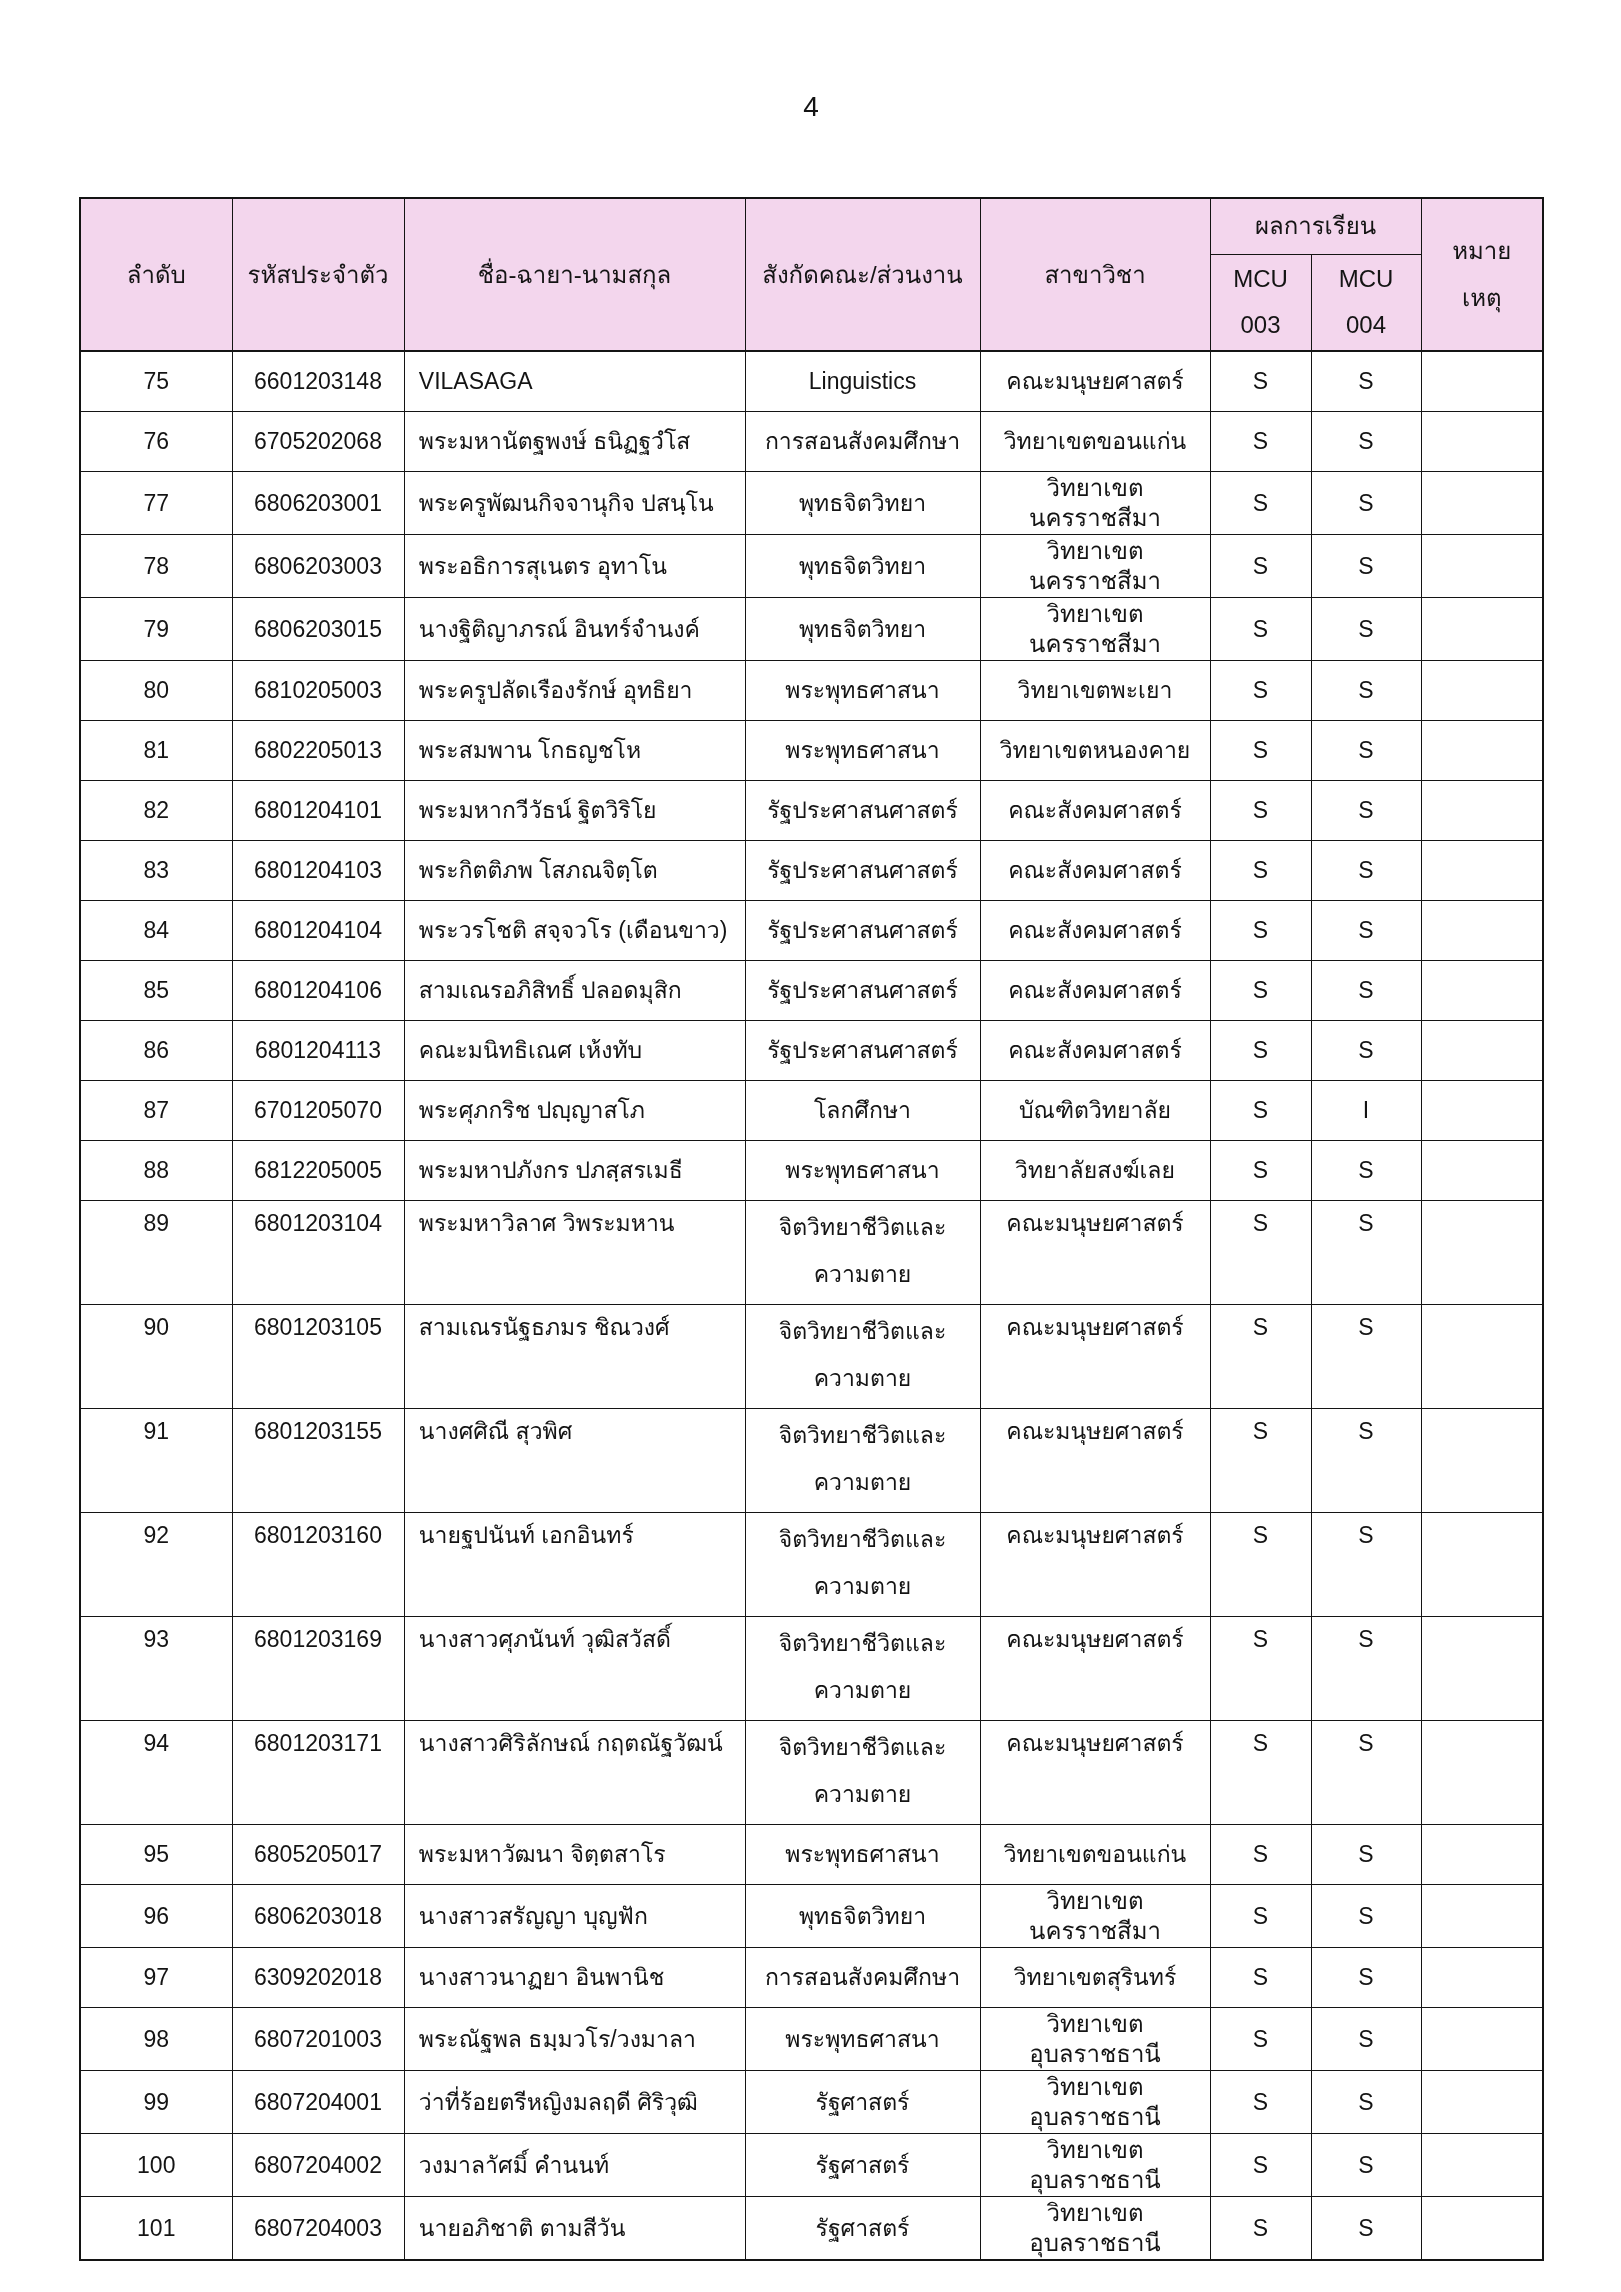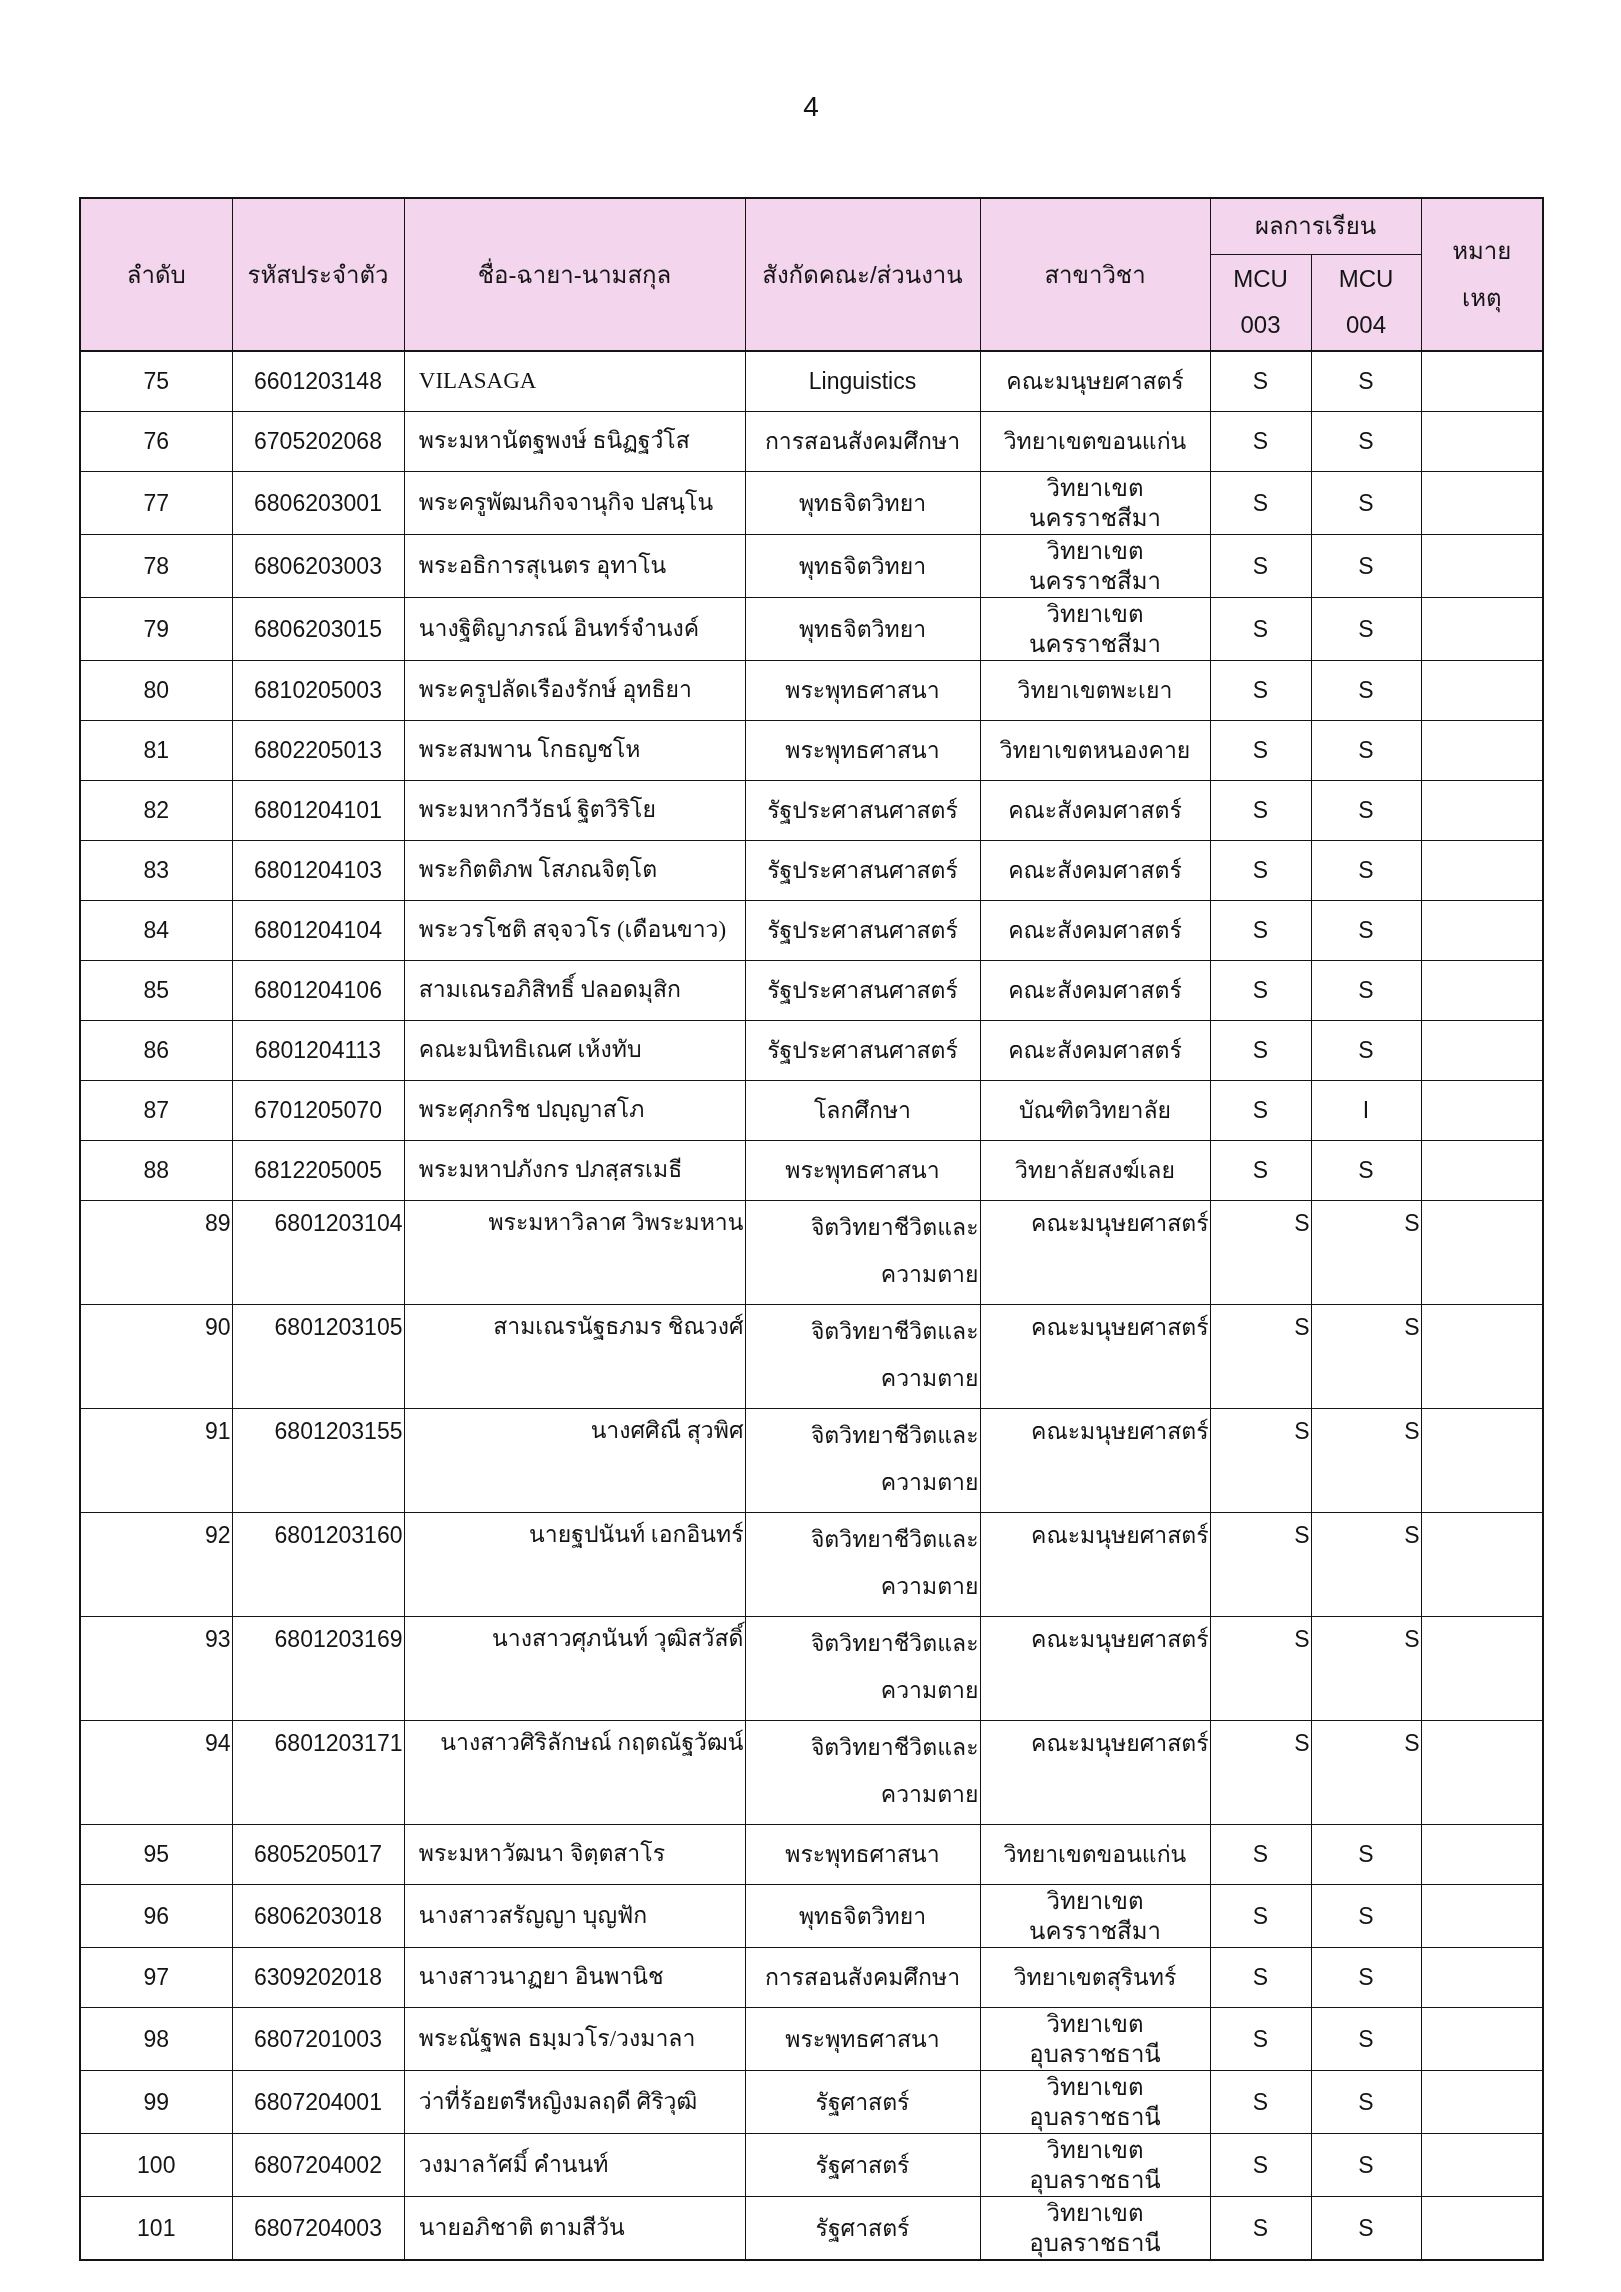--- a/index.html
+++ b/index.html
@@ -46,27 +46,27 @@
   thead { border-bottom:2.7px solid #141414; }
 
   tbody td {
     font-size:23px;
     height:57px;
     text-align:center;
     vertical-align:middle;
     line-height:1.25;
     background:#ffffff;
   }
-  td.cell-name { text-align:left; padding-left:14.3px;font-family:Liberation Serif, serif; }
+  td.cell-name { text-align:left; padding-left:14.3px; }
 
   .pre { white-space:pre-line; }
   thead th.pre { line-height:1.95;margin-left:16px; }
 
   tr.tall { height:104px; }
-  tr.tall td { vertical-align:top; padding-top:8px;text-align:right; }
+  tr.tall td { vertical-align:top; padding-top:8px; }
   tr.tall td.cell-affiliation { line-height:2.05; padding-top:2.7px; }
 
   .shrink { font-size:24px; }
 </style>
 </head>
 <body>
 
 <div class="sheet">
 
   <div class="page-number">4</div>

